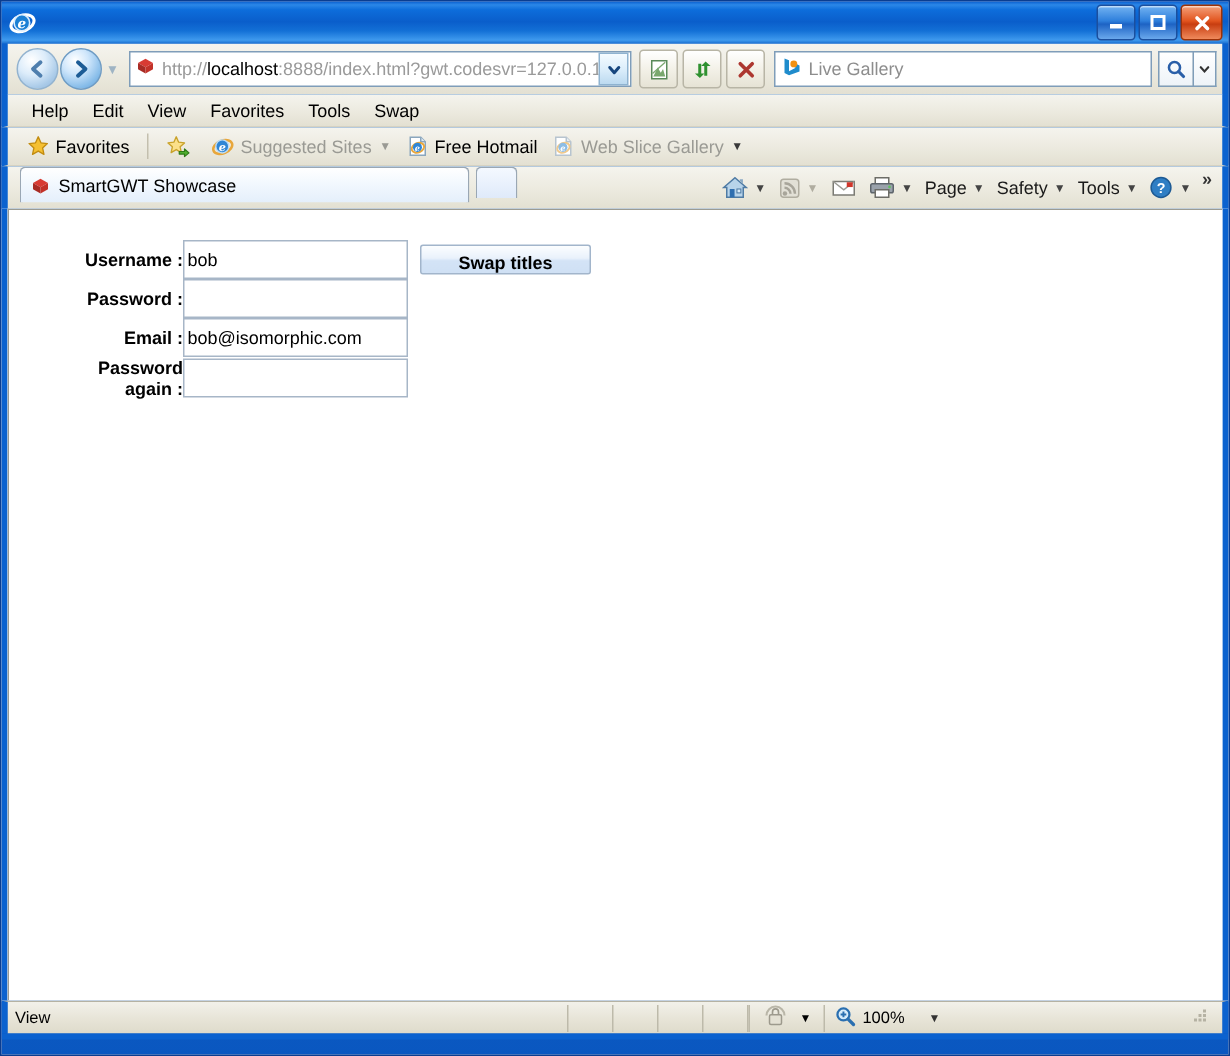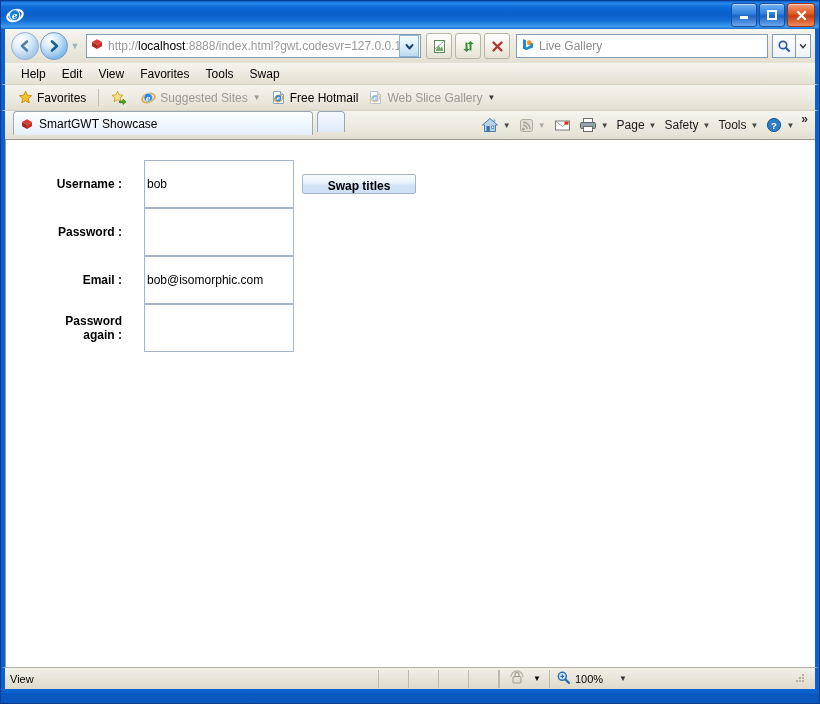--- a/index.html
+++ b/index.html
@@ -305,25 +305,24 @@
     width: 86px;
   }
   td.fctl { padding-bottom: 4px; }
   input.ftext {
     width: 144px;
     height: 16px;
     box-sizing: content-box;
     font-family: "Liberation Sans", sans-serif;
     font-size: 12px;
     color: #000000;
-    padding: 15px 2px;
+    padding: 4px 2px;
     border: 1px solid #a7b6c7;
     background: #ffffff;
     outline: none;
-    margin-left: 22px;
   }
   #swapbtn {
     margin-left: 8px;
     width: 114px;
     height: 20px;
     box-sizing: border-box;
     font-family: "Liberation Sans", sans-serif;
     font-size: 12px;
     font-weight: bold;
     color: #000000;

